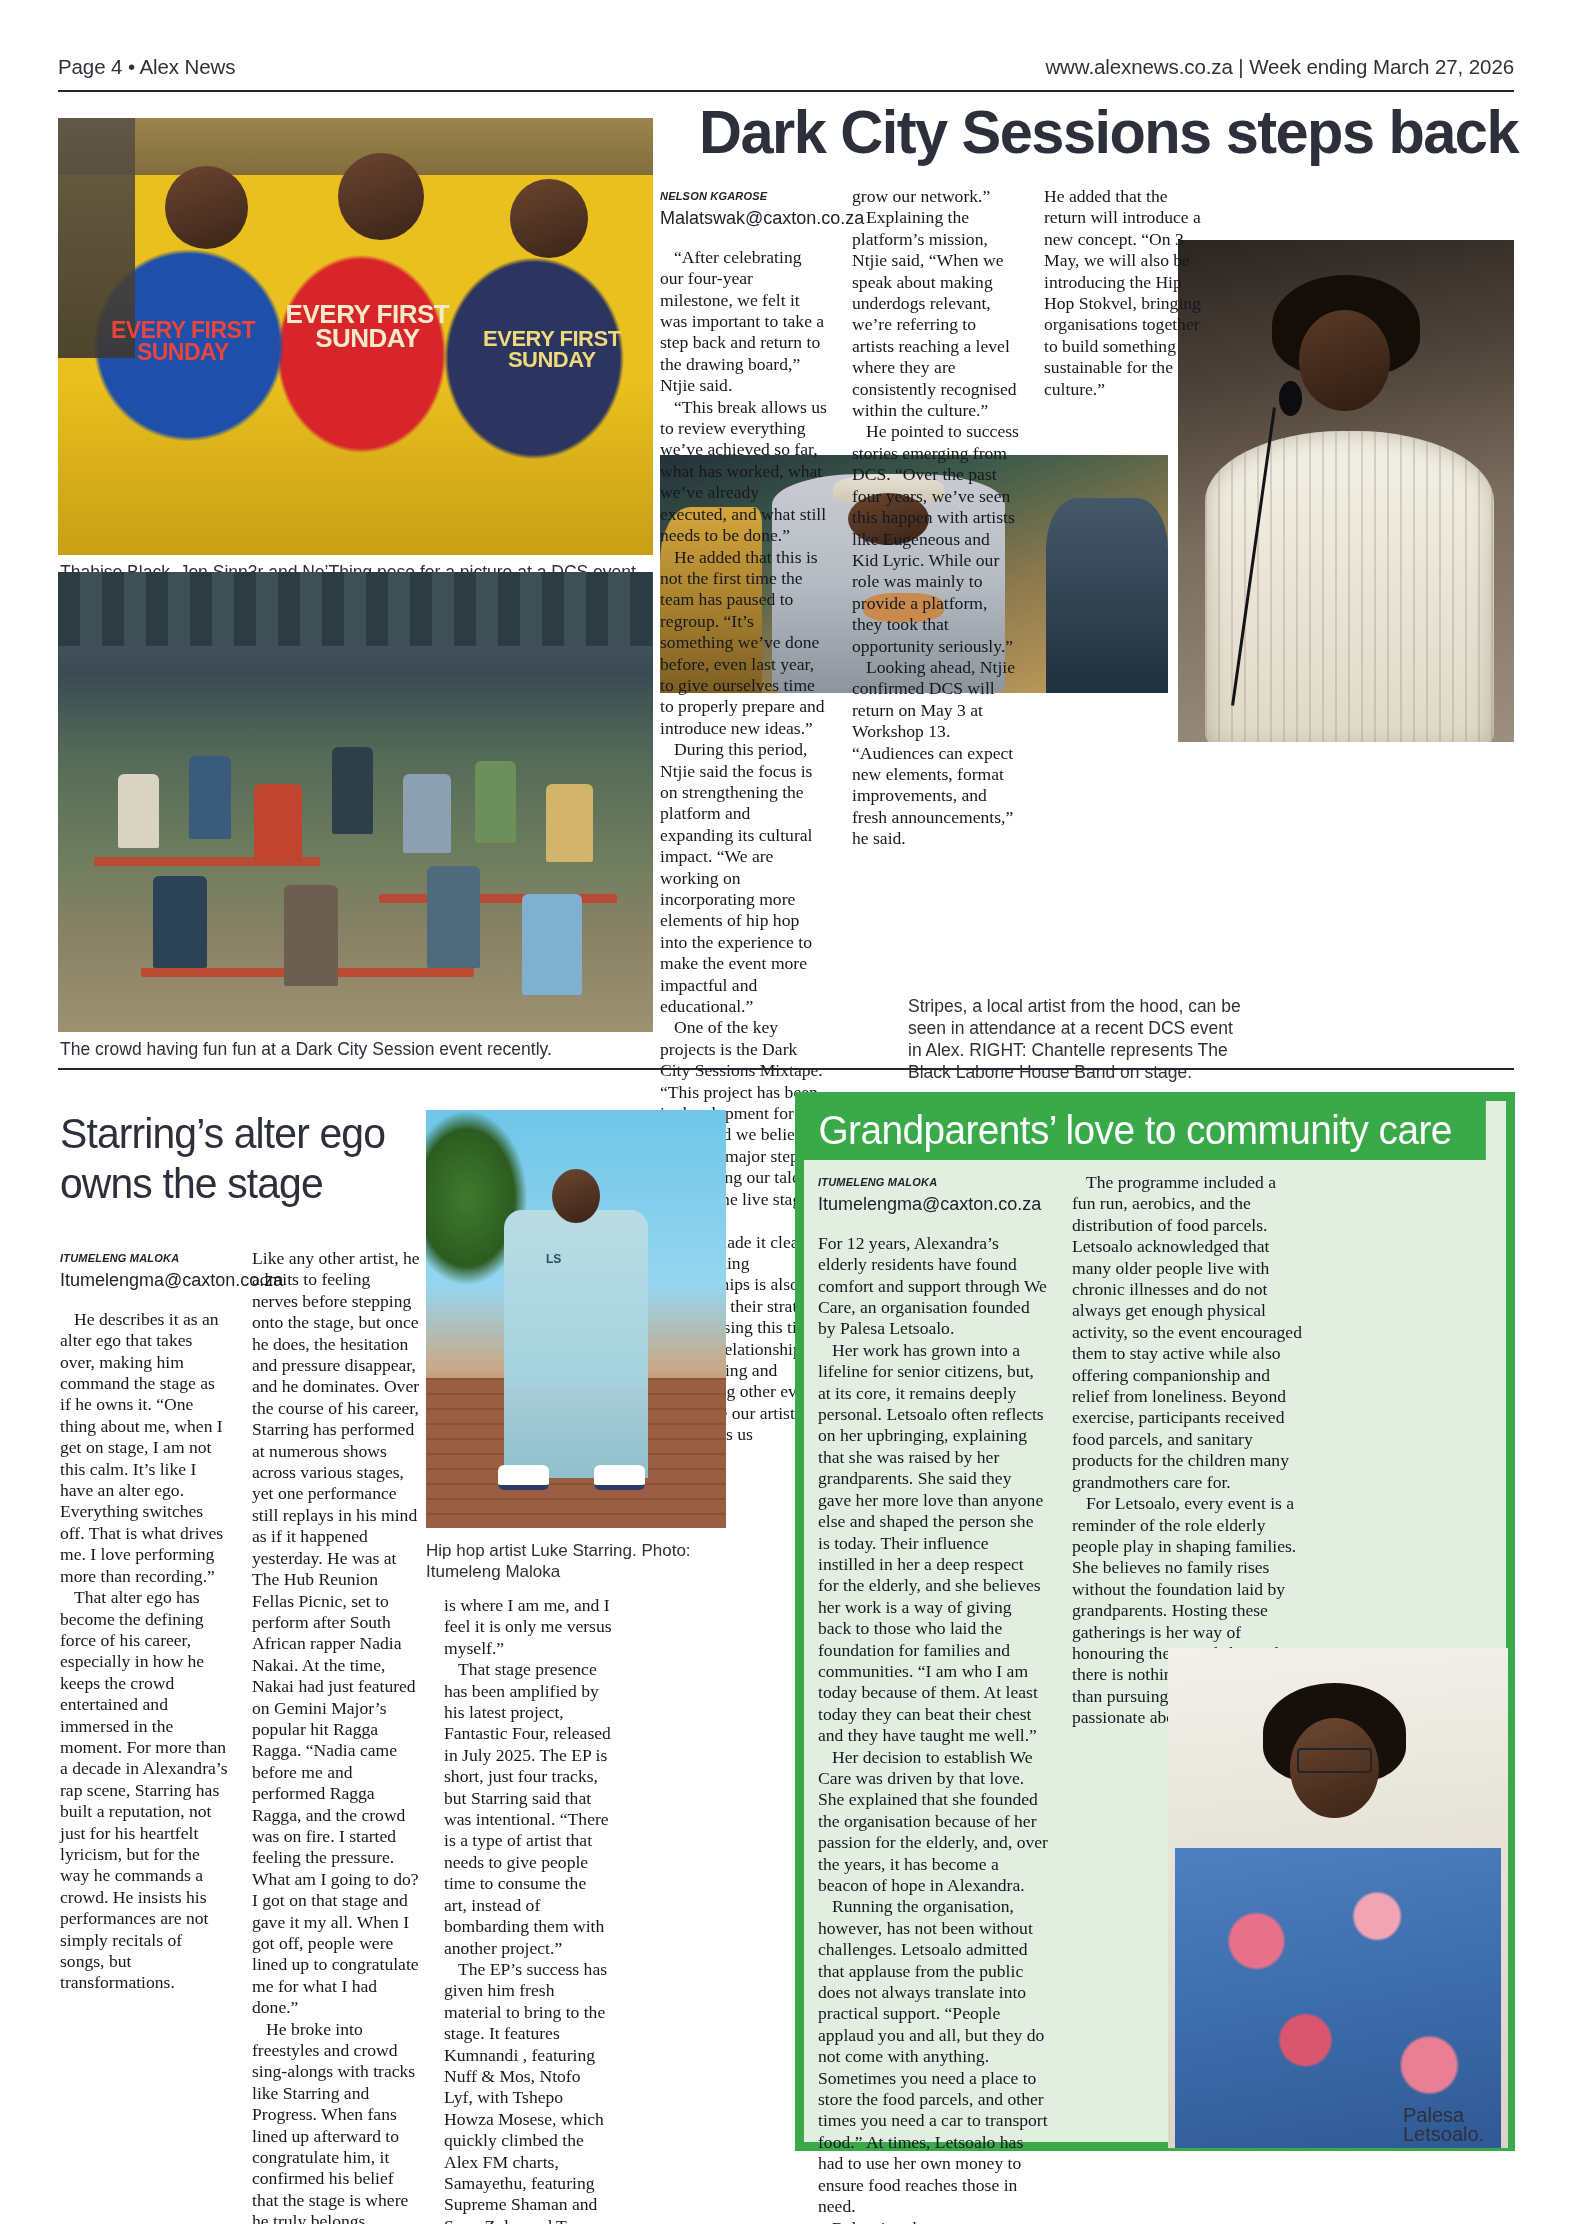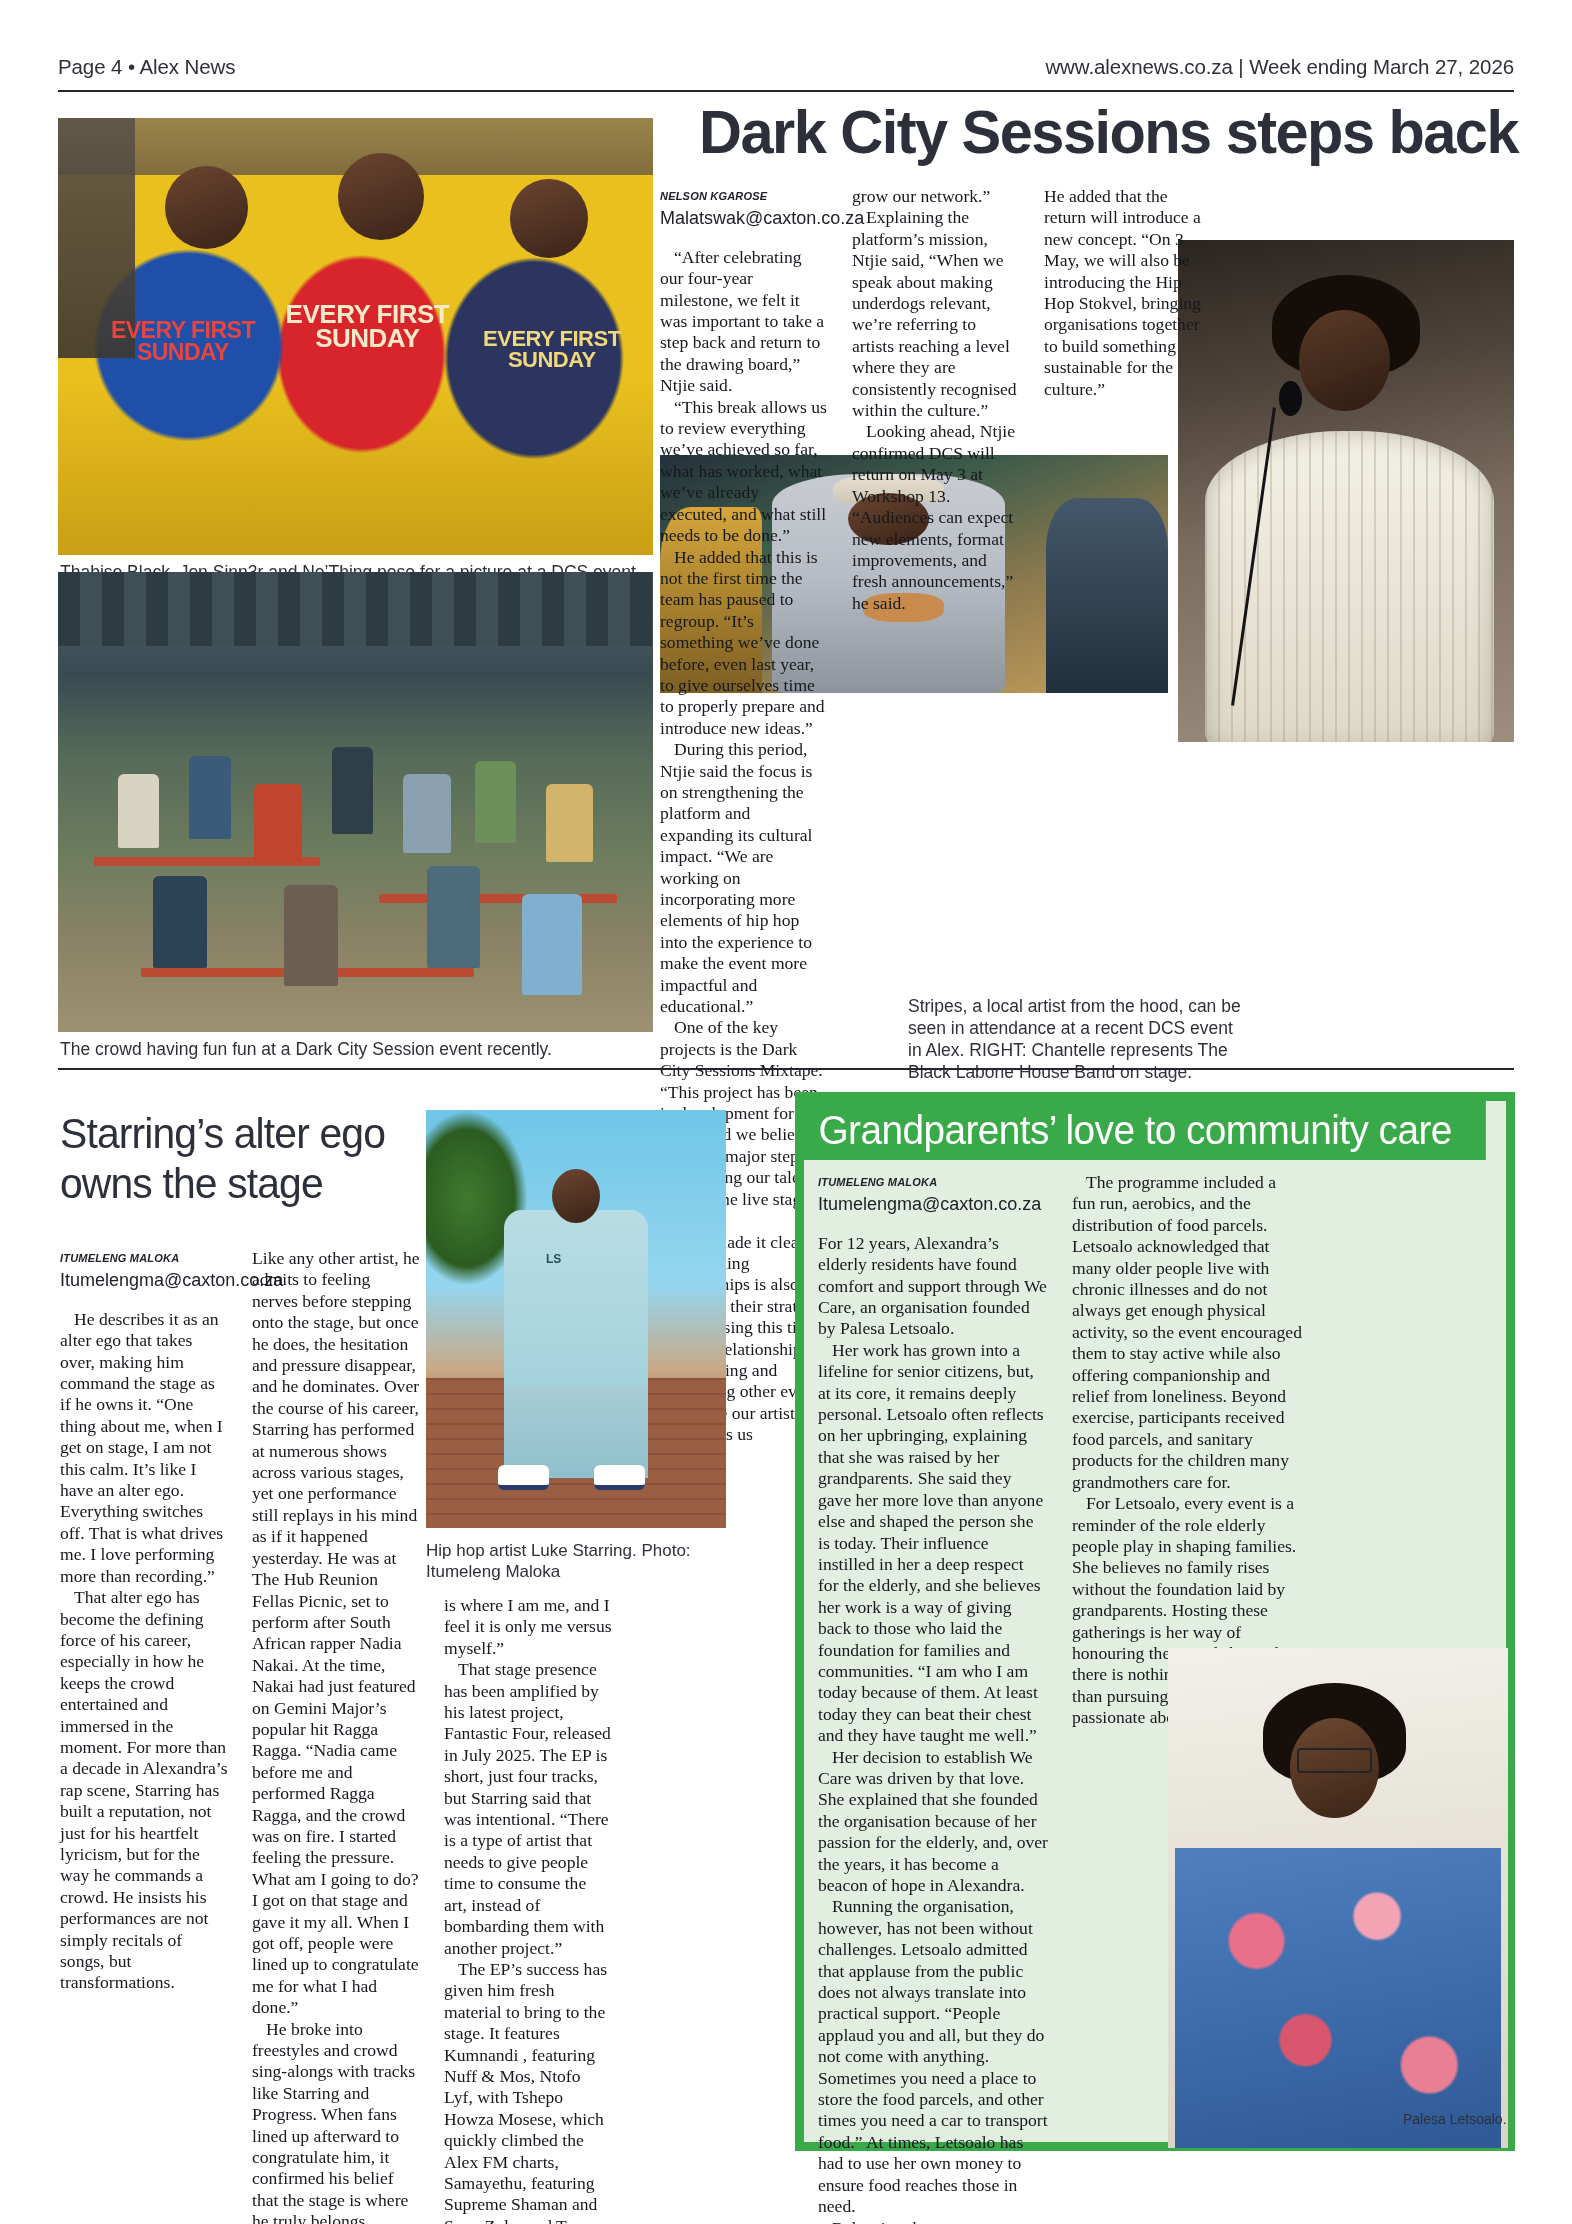--- a/index.html
+++ b/index.html
@@ -173,21 +173,21 @@
     position: absolute;
     font-family: "Liberation Sans", sans-serif;
     font-size: 17.5px;
     line-height: 22px;
     color: #2f3038;
   }
   #cap-men     { left: 60px;  top: 561px;  width: 600px; }
   #cap-crowd   { left: 60px;  top: 1038px; width: 600px; }
   #cap-stripes { left: 908px; top: 995px;  width: 333px; }
   #cap-luke    { left: 426px; top: 1540px; width: 300px; font-size:17px; line-height:21px;}
-  #cap-palesa  { left: 1403px;top: 2106px; width: 110px; font-size:14px; line-height:27px;}
+  #cap-palesa  { left: 1403px;top: 2106px; width: 110px; font-size:20px; line-height:19px;}
 
   .rule-mid {
     position: absolute;
     left: 58px; top: 1068px;
     width: 1456px; height: 2.2px;
     background: #232530;
   }
 
   
   .col {
@@ -332,20 +332,21 @@
     <p>“This break allows us to review everything we’ve achieved so far, what has worked, what we’ve already executed, and what still needs to be done.”</p>
     <p>He added that this is not the first time the team has paused to regroup. “It’s something we’ve done before, even last year, to give ourselves time to properly prepare and introduce new ideas.”</p>
     <p>During this period, Ntjie said the focus is on strengthening the platform and expanding its cultural impact. “We are working on incorporating more elements of hip hop into the experience to make the event more impactful and educational.”</p>
     <p>One of the key projects is the Dark City Sessions Mixtape. “This project has been in development for years, and we believe it will be a major step in showcasing our talent beyond the live stage,” he said.</p>
     <p>Ntjie made it clear that building relationships is also central to their strategy. “We’re using this time to build relationships by attending and supporting other events alongside our artists. This helps us</p>
   </div>
 
   <div class="col" id="dcs-c2">
     <p class="noind">grow our network.”</p>
     <p>Explaining the platform’s mission, Ntjie said, “When we speak about making underdogs relevant, we’re referring to artists reaching a level where they are consistently recognised within the culture.”</p>
+    <p>He pointed to success stories emerging from DCS. “Over the past four years, we’ve seen this happen with artists like Eugeneous and Kid Lyric. While our role was mainly to provide a platform, they took that opportunity seriously.”</p>
     <p>Looking ahead, Ntjie confirmed DCS will return on May 3 at Workshop 13. “Audiences can expect new elements, format improvements, and fresh announcements,” he said.</p>
   </div>
 
   <div class="col" id="dcs-c3">
     <p class="noind">He added that the return will introduce a new concept. “On 3 May, we will also be introducing the Hip Hop Stokvel, bringing organisations together to build something sustainable for the culture.”</p>
   </div>
 
   <div class="rule-mid"></div>
 
   <div class="sub-headline" id="hl-starring">Starring’s alter ego owns the stage</div>

